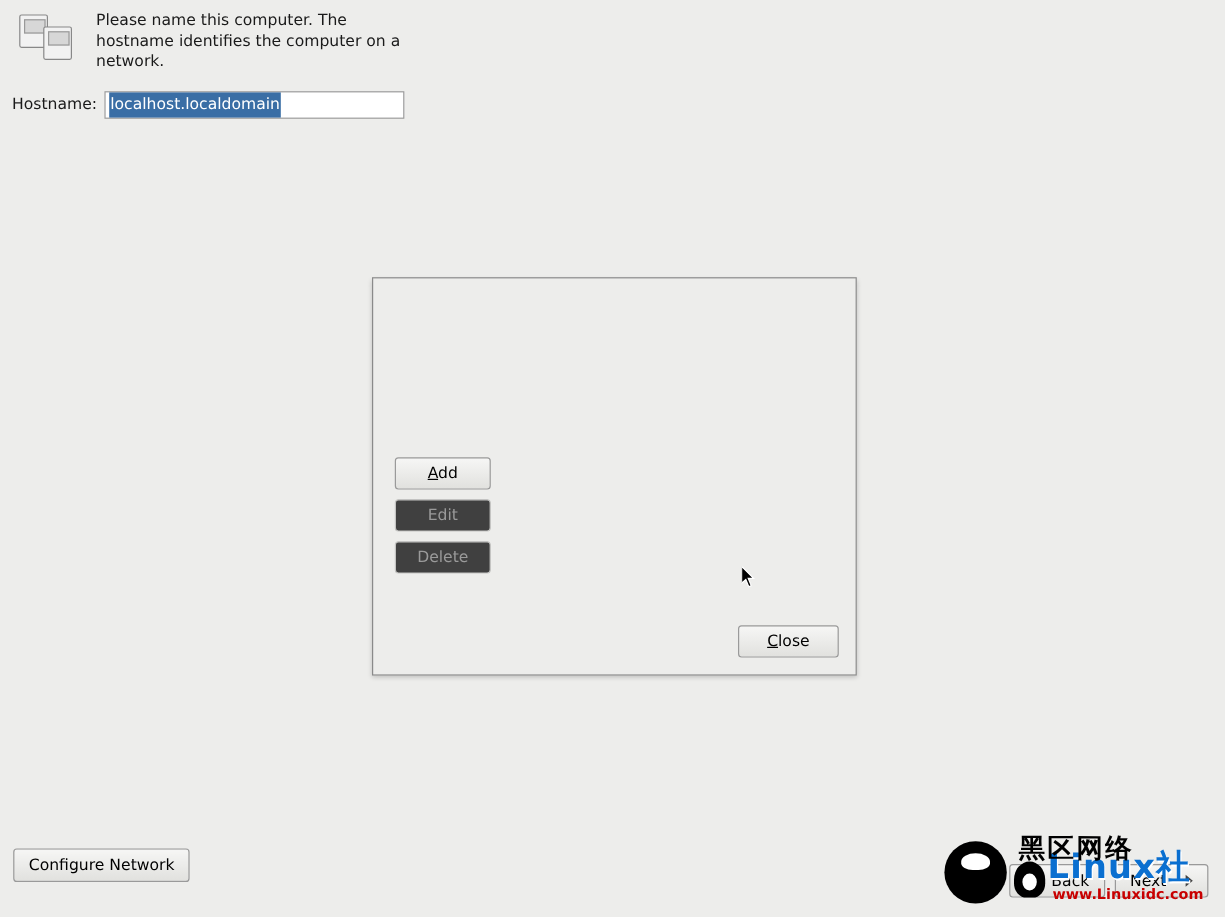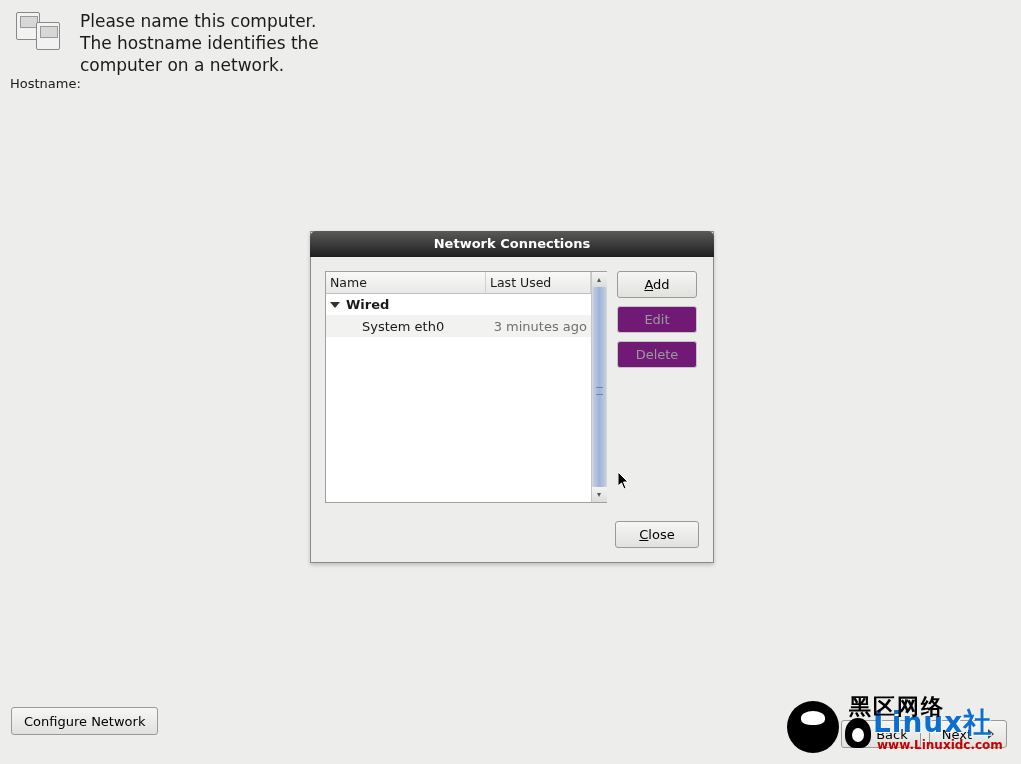--- a/index.html
+++ b/index.html
@@ -50,21 +50,21 @@
     height: 10px;
     background: #d7d7d7;
     border: 1px solid #999;
   }
   .mini-comp.back { left: 0; top: 2px; }
   .mini-comp.front { left: 20px; top: 12px; }
 
   .header .instr {
     max-width: 260px;
     line-height: 1.3;
-    font-size: 17px;
+    font-size: 13px;
   }
 
   
   .hostname-row {
     position: absolute;
     top: 76px;
     left: 10px;
     display: flex;
     align-items: center;
     gap: 6px;
@@ -333,33 +333,34 @@
     border-bottom: 1px solid #6f83ad;
   }
 
   
   .btn-col {
     display: flex;
     flex-direction: column;
     gap: 8px;
     width: 84px;
     padding-left: 4px;
+    justify-content: flex-end;
   }
   .gtk-btn {
     height: 27px;
     background: linear-gradient(#f6f6f5, #e1e1de);
     border: 1px solid #9a9a9a;
     border-radius: 3px;
     font-size: 13px;
     font-family: inherit;
     cursor: pointer;
   }
   .gtk-btn.disabled {
     color: #9a9a9a;
-    background: #701a75;
+    background: #404040;
     border-color: #c4c4c2;
     cursor: default;
   }
   .gtk-btn .u { text-decoration: underline; }
 
   .dialog-footer {
     position: absolute;
     right: 14px;
     bottom: 14px;
   }
@@ -380,20 +381,23 @@
     <div class="computer-pair">
       <div class="mini-comp back"></div>
       <div class="mini-comp front"></div>
     </div>
   </div>
   <div class="instr">Please name this computer.  The hostname identifies the computer on a network.</div>
 </div>
 
 <div class="hostname-row">
   <label>Hostname:</label>
+  <div class="hostname-input">
+    <span class="val">localhost.localdomain</span>
+  </div>
 </div>
 
 <button class="configure-btn">Configure Network</button>
 
 <div class="wizard-nav">
   <button class="nav-btn">
     <span class="tri-left"></span>
     <span>Back</span>
   </button>
   <button class="nav-btn">
@@ -404,47 +408,21 @@
 
 <div class="watermark">
   <div class="penguin-circle"></div>
   <div class="wm-penguin2"></div>
   <div class="wm-blue">Linux社</div>
   <div class="wm-big" style="position:absolute;left:62px;top:-4px;">黑区网络</div>
   <div class="wm-url">www.Linuxidc.com</div>
 </div>
 
 <div class="dialog">
-  <div class="titlebar">Network Connections</div>
   <div class="dialog-body">
-    <div class="list-wrap">
-      <div class="list">
-        <div class="list-header">
-          <div class="col col-name">Name</div>
-          <div class="col col-last">Last Used</div>
-        </div>
-        <div class="list-rows">
-          <div class="group-row">
-            <span class="expander"></span>
-            <span>Wired</span>
-          </div>
-          <div class="data-row">
-            <div class="c-name">System eth0</div>
-            <div class="c-last">3 minutes ago</div>
-          </div>
-        </div>
-      </div>
-      <div class="scrollbar">
-        <div class="sb-btn">▴</div>
-        <div class="sb-track">
-          <div class="sb-thumb"></div>
-        </div>
-        <div class="sb-btn">▾</div>
-      </div>
-    </div>
     <div class="btn-col">
       <button class="gtk-btn"><span class="u">A</span><span>dd</span></button>
       <button class="gtk-btn disabled">Edit</button>
       <button class="gtk-btn disabled">Delete</button>
     </div>
   </div>
   <div class="dialog-footer">
     <button class="gtk-btn" style="width:84px;margin-top:36px;"><span class="u">C</span><span>lose</span></button>
   </div>
 </div>

